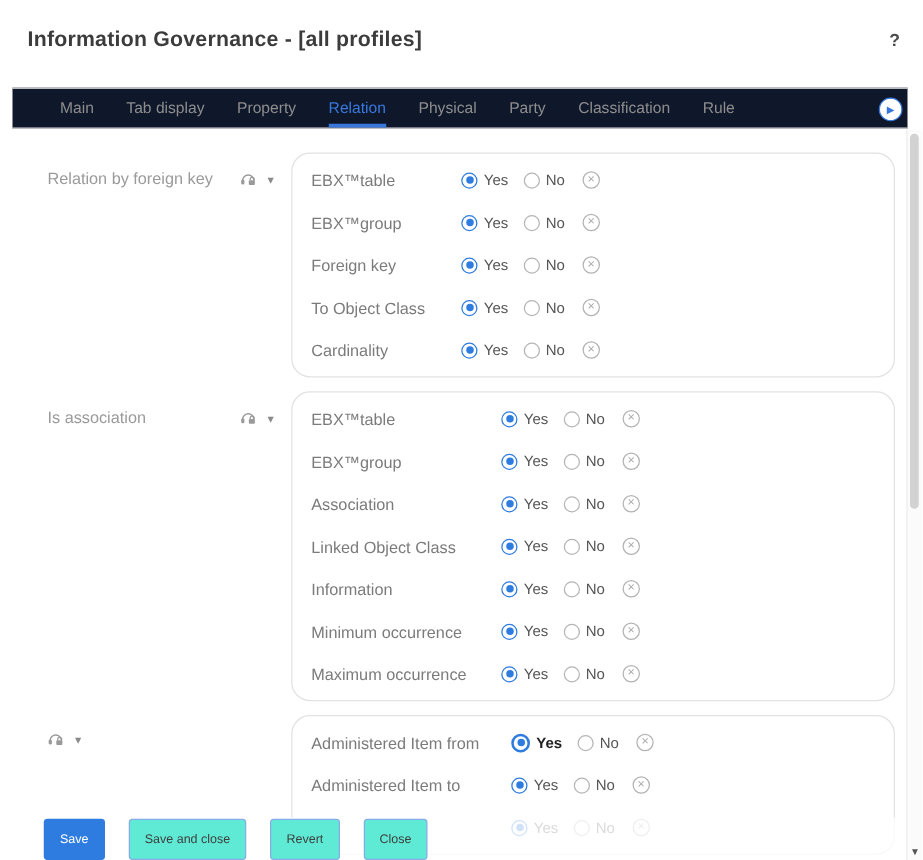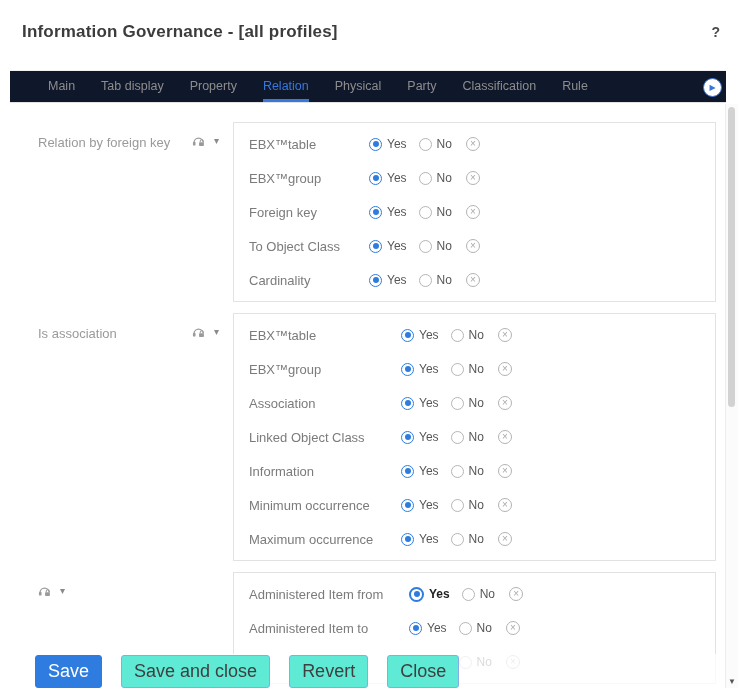--- a/index.html
+++ b/index.html
@@ -16,26 +16,26 @@
           align-items:stretch;padding-left:38px;gap:26px;background:#0f172a}
   .tab{display:flex;align-items:center;font-size:12.5px;color:#8d8d8d;cursor:pointer;
        border-bottom:3px solid transparent;box-sizing:border-box;padding-top:2px;white-space:nowrap}
   .tab.active{color:#3878dd;border-bottom-color:#3878dd}
   .tab-overflow{position:absolute;right:4px;top:7px;width:17px;height:17px;border:1px solid #3878dd;
                 border-radius:50%;color:#3878dd;display:flex;align-items:center;justify-content:center;
                 font-size:8px;cursor:pointer;background:#fff}
 
   .content{position:absolute;top:103px;left:10px;right:12px;bottom:0;padding-top:19px;box-sizing:border-box}
   .section{display:flex;align-items:flex-start;margin-bottom:11px;padding-left:28px}
-  .sec-left{width:195px;box-sizing:border-box;display:flex;align-items:flex-start;
+  .sec-left{width:195px;box-sizing:border-box;display:flex;align-items:flex-end;
             padding-top:13px;padding-right:14px}
   .sec-label{flex:1;font-size:13px;color:#9a9a9a}
   .sec-icon{display:flex;margin-right:9px;cursor:pointer}
   .sec-chevron{color:#8a8a8a;font-size:10px;cursor:pointer}
-  .sec-box{flex:1;border:1px solid #e2e2e2;border-radius:0;padding:4px 0 4px 15px;
+  .sec-box{flex:1;border:1px solid #e2e2e2;border-radius:15px;padding:4px 0 4px 15px;
            margin-right:10px;background:#fff;box-sizing:border-box}
 
   .row{display:flex;align-items:center;height:34px}
   .row-label{font-size:13px;color:#7b7b7b;flex:none}
   .s1 .row-label{width:120px}
   .s2 .row-label{width:152px}
   .s3 .row-label{width:160px}
   .radio{display:flex;align-items:center;cursor:pointer}
   .radio.yes{margin-right:12px}
   .rb{width:13px;height:13px;border:1px solid #b5b5b5;border-radius:50%;box-sizing:border-box;
@@ -45,21 +45,21 @@
                      border-radius:50%;background:#2e7cdf}
   .rb-label{font-size:12px;color:#565656}
   .row.focused .rb.checked{width:15px;height:15px;border-width:2px}
   .row.focused .yes-label{color:#222;font-weight:bold}
   .clear{width:14px;height:14px;border:1px solid #b3b3b3;border-radius:50%;color:#a9a9a9;
          font-size:10px;line-height:11px;text-align:center;margin-left:14px;cursor:pointer;
          box-sizing:border-box;flex:none}
 
   .footer{position:absolute;left:10px;right:12px;bottom:0;height:34px;display:flex;align-items:center;
           gap:19px;padding-left:25px;background:rgba(255,255,255,.78);z-index:5}
-  .btn{font-family:inherit;font-size:18px;height:33px;padding:0 12px;border-radius:3px;cursor:pointer;
+  .btn{font-family:inherit;font-size:10px;height:33px;padding:0 12px;border-radius:3px;cursor:pointer;
        box-sizing:border-box}
   .btn.primary{background:#2e7cdf;border:1px solid #2e7cdf;color:#fff}
   .btn.secondary{background:#5eead4;border:1px solid #86abe8;color:#3f3f3f}
 
   .scrollbar{position:absolute;top:104px;right:0;width:12px;bottom:0;background:#fbfbfb;
              border-left:1px solid #ededed;z-index:6}
   .scroll-thumb{position:absolute;top:3px;left:2px;width:7px;height:300px;background:#d2d2d2;border-radius:4px}
   .scroll-down{position:absolute;bottom:2px;left:0;width:12px;text-align:center;font-size:8px;color:#555}
 </style>
 </head>

